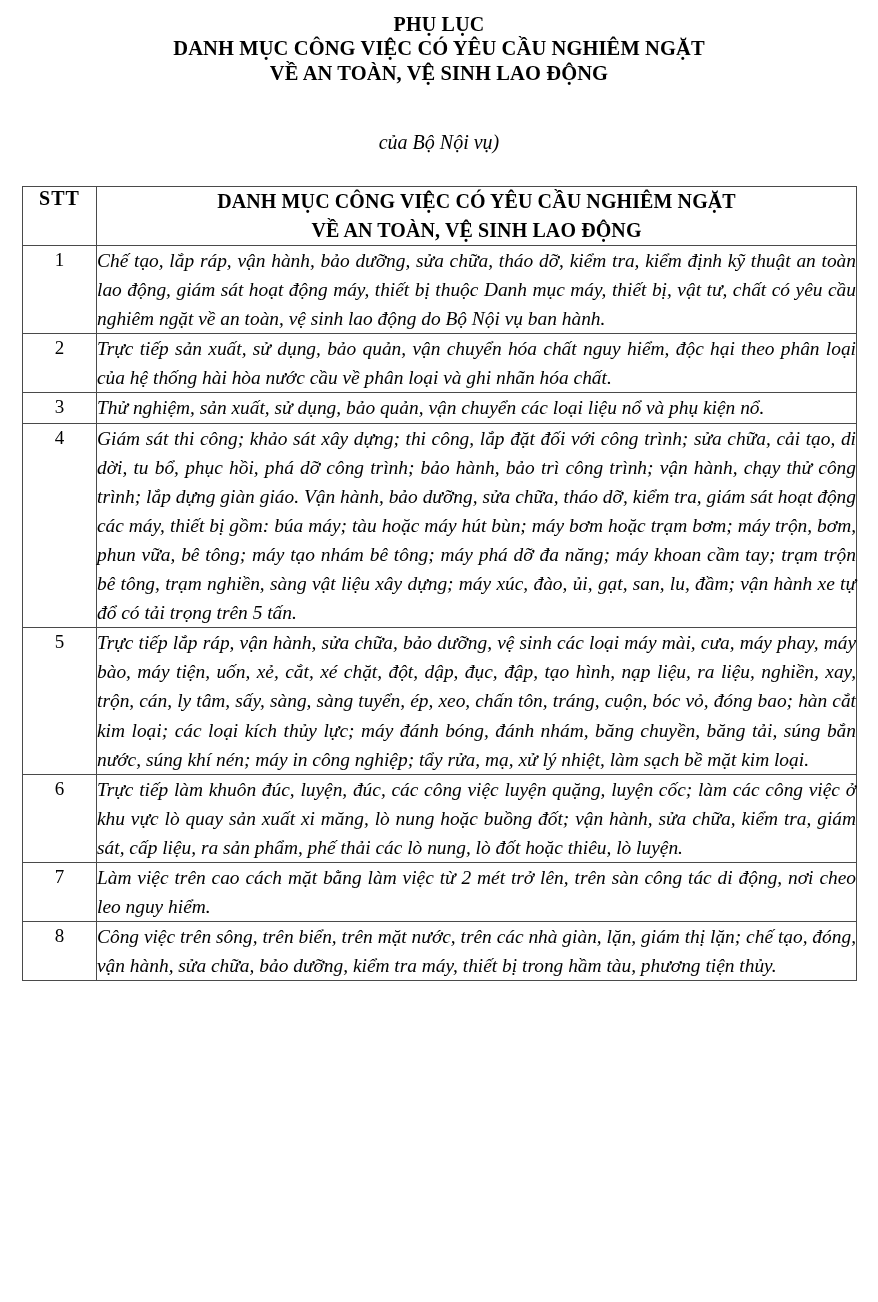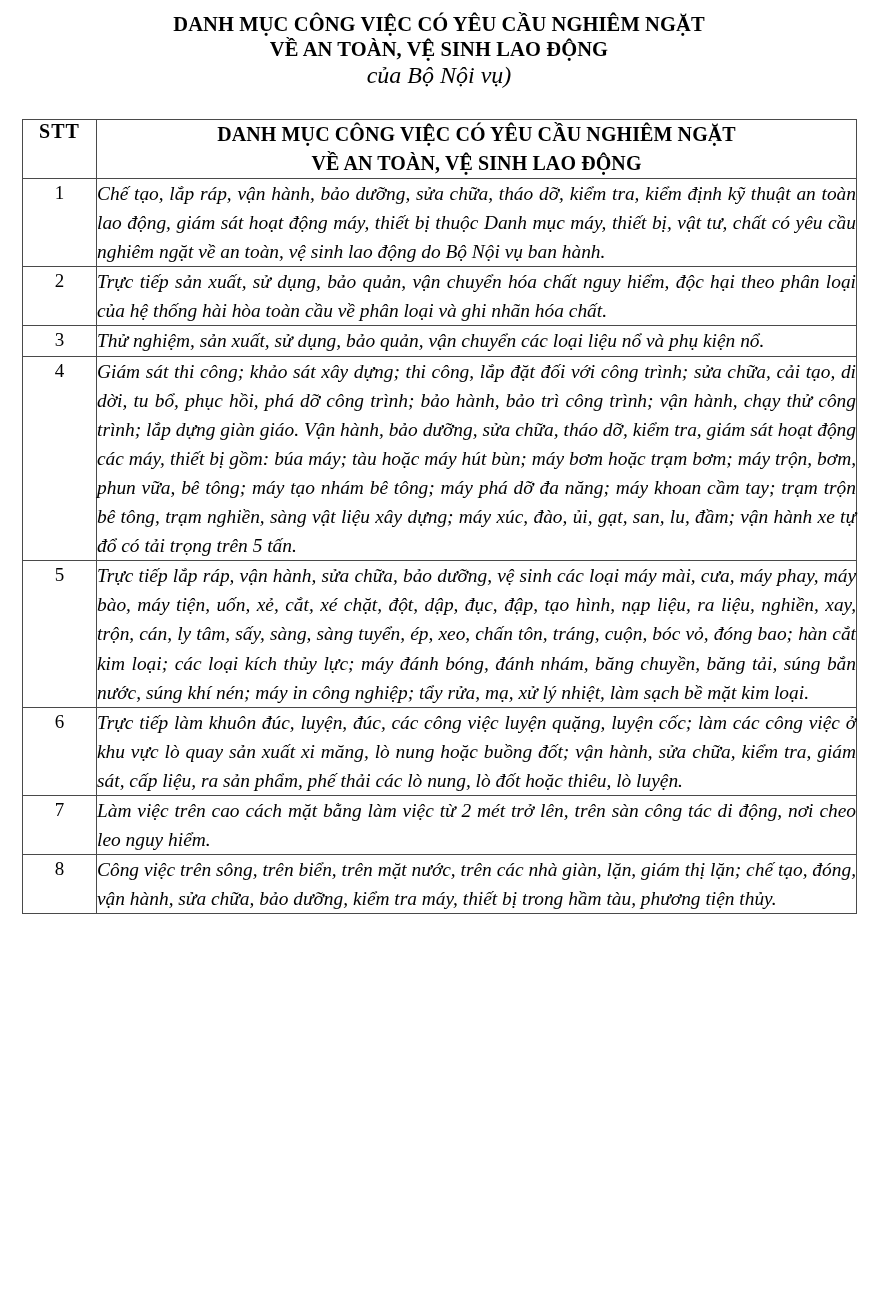--- a/index.html
+++ b/index.html
@@ -50,22 +50,23 @@
   .doc-subtitle .blank {
     display: inline-block;
     width: 44px;
   }
   .doc-subtitle .blank-sm {
     display: inline-block;
     width: 26px;
   }
   .doc-subtitle-line2 {
     font-style: italic;
-    font-size: 24px;
+    font-size: 20px;
     line-height: 26px;
+    margin-top: 43px;
   }
 
   
   .table-wrap {
     margin: 31px 22px 0 22px;
   }
   table.catalog {
     border-collapse: collapse;
     width: 834px;
     table-layout: fixed;
@@ -119,20 +120,21 @@
   }
   
   td.cell-body p:last-child { text-align-last: left; font-style: italic; }
 </style>
 </head>
 <body>
 
 <div class="page">
 
   <div class="doc-header">
+    <div class="doc-title-main">PHỤ LỤC</div>
     <div class="doc-title-line">DANH MỤC CÔNG VIỆC CÓ YÊU CẦU NGHIÊM NGẶT</div>
     <div class="doc-title-line">VỀ AN TOÀN, VỆ SINH LAO ĐỘNG</div>
 
     <div class="doc-subtitle-line2">của Bộ Nội vụ)</div>
   </div>
 
   <div class="table-wrap">
     <table class="catalog">
       <colgroup>
         <col class="col-stt">
@@ -150,21 +152,21 @@
       <tbody>
         <tr>
           <td class="cell-stt">1</td>
           <td class="cell-body">
               <p>Chế tạo, lắp ráp, vận hành, bảo dưỡng, sửa chữa, tháo dỡ, kiểm tra, kiểm định kỹ thuật an toàn lao động, giám sát hoạt động máy, thiết bị thuộc Danh mục máy, thiết bị, vật tư, chất có yêu cầu nghiêm ngặt về an toàn, vệ sinh lao động do Bộ Nội vụ ban hành.</p>
             </td>
         </tr>
         <tr>
           <td class="cell-stt">2</td>
           <td class="cell-body">
-              <p>Trực tiếp sản xuất, sử dụng, bảo quản, vận chuyển hóa chất nguy hiểm, độc hại theo phân loại của hệ thống hài hòa toàn cầu về phân loại và ghi nhãn hóa chất.</p>
+              <p>Trực tiếp sản xuất, sử dụng, bảo quản, vận chuyển hóa chất nguy hiểm, độc hại theo phân loại của hệ thống hài hòa nước cầu về phân loại và ghi nhãn hóa chất.</p>
             </td>
         </tr>
         <tr>
           <td class="cell-stt">3</td>
           <td class="cell-body">
               <p>Thử nghiệm, sản xuất, sử dụng, bảo quản, vận chuyển các loại liệu nổ và phụ kiện nổ.</p>
             </td>
         </tr>
         <tr>
           <td class="cell-stt">4</td>

